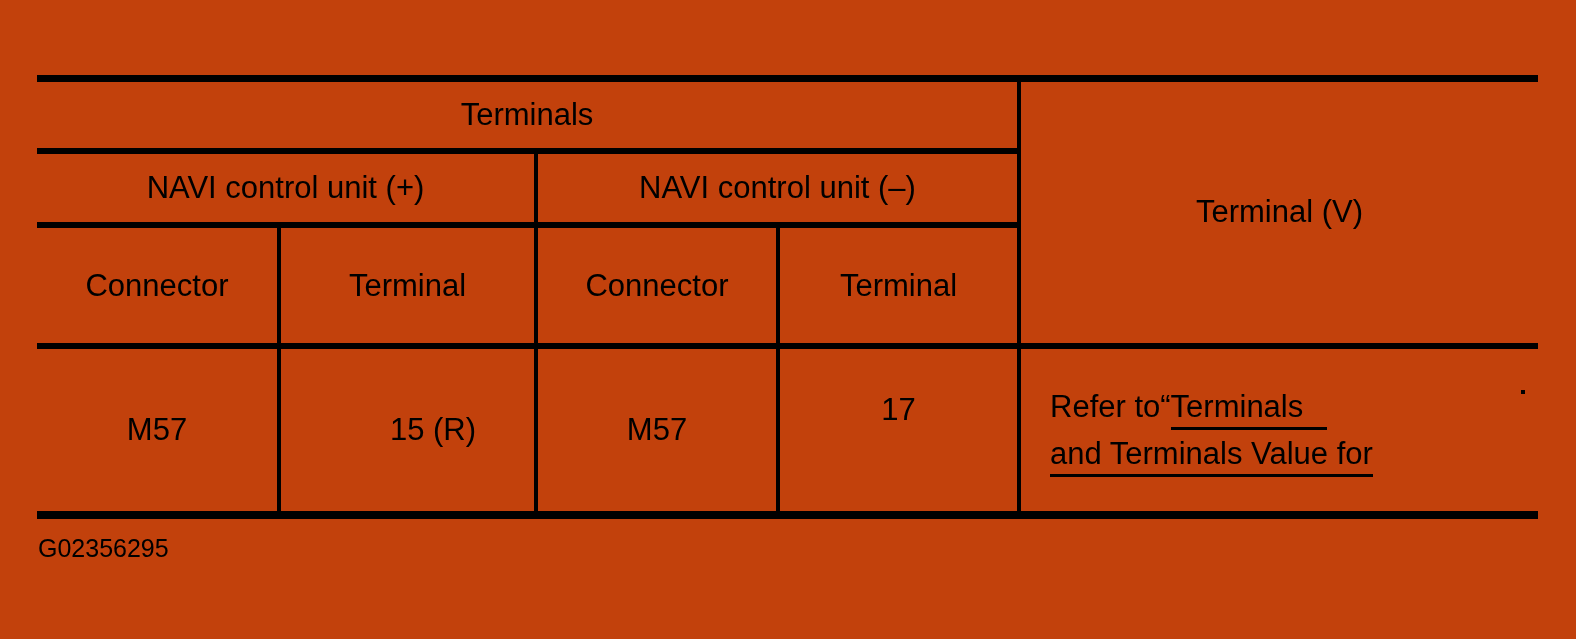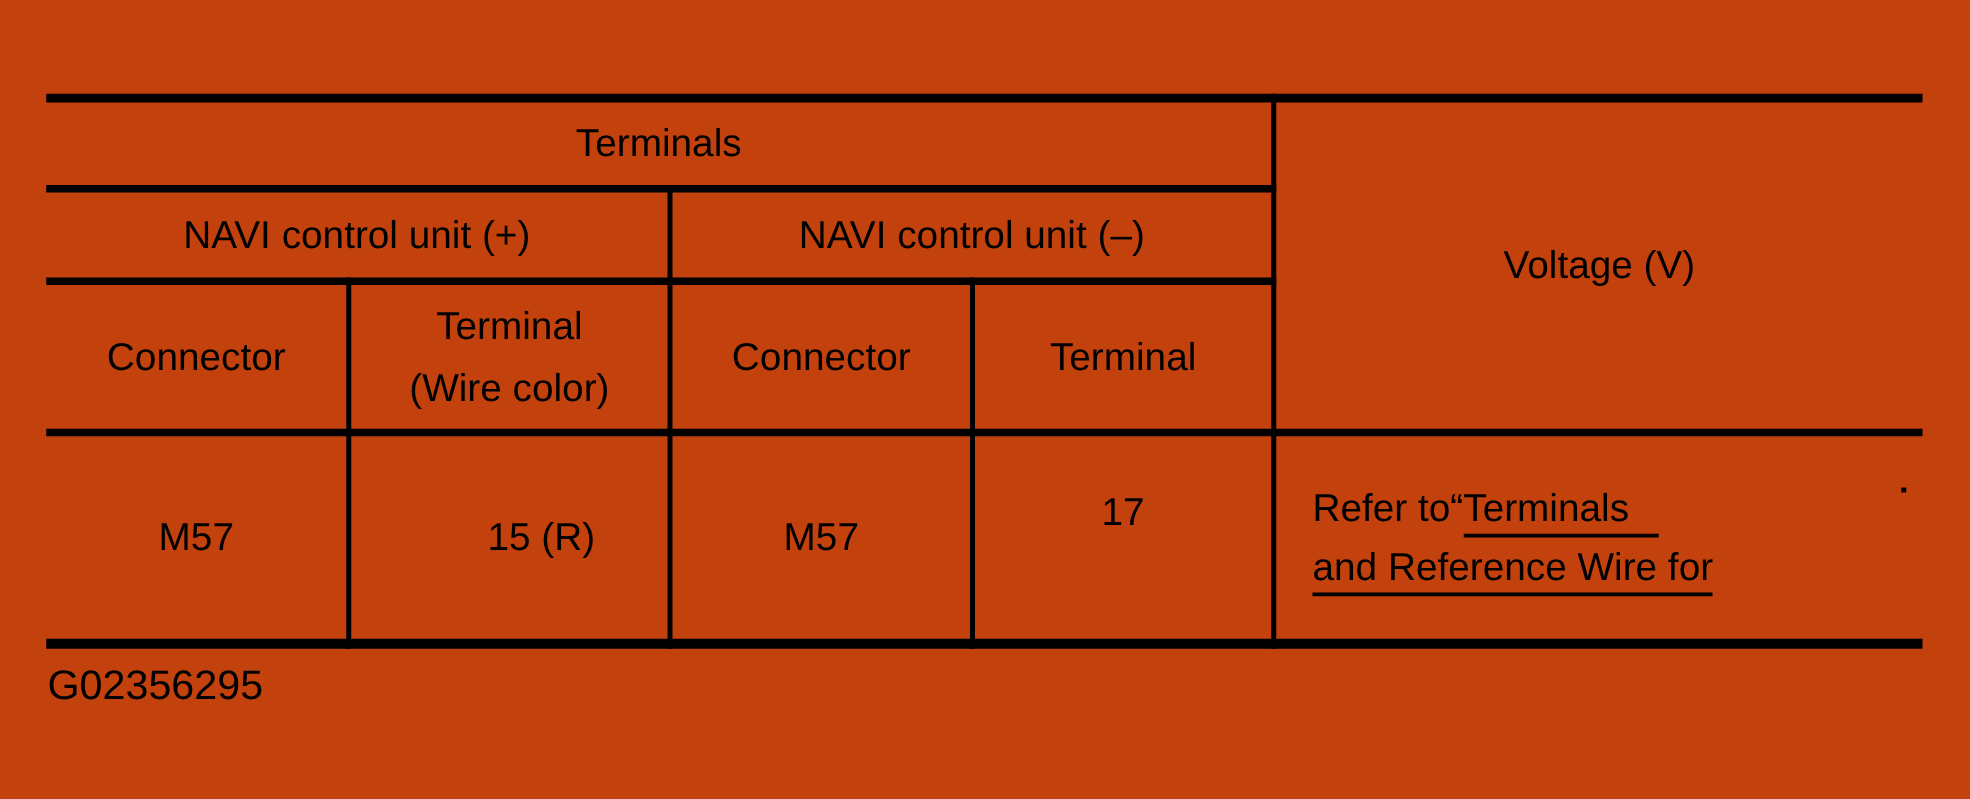--- a/index.html
+++ b/index.html
@@ -35,21 +35,21 @@
     padding-left: 29px;
     box-sizing: border-box;
   }
   .refer-line { height: 47px; line-height: 47px; white-space: nowrap; }
   .u { border-bottom: 3px solid #000000; padding-bottom: 3px; }
   .u-ext { padding-right: 24px; }
   .figure-id {
     position: absolute;
     left: 38px;
     top: 534px;
-    font-size: 33px;
+    font-size: 25px;
     line-height: 28px;
     white-space: nowrap;
   }
   .artifact-dot {
     position: absolute;
     left: 1521px;
     top: 390px;
     width: 4px;
     height: 4px;
     background: #000000;
@@ -77,30 +77,29 @@
 
   <div class="cell" style="left:37px; top:154px; width:497px; height:68px;align-items:center;">
     <span>NAVI control unit (+)</span>
   </div>
 
   <div class="cell" style="left:538px; top:154px; width:479px; height:68px;align-items:center;">
     <span>NAVI control unit (–)</span>
   </div>
 
   <div class="cell" style="left:1021px; top:81px; width:517px; height:262px;">
-    <span>Voltage (V)</span>
+    <span>Terminal (V)</span>
   </div>
 
   <div class="cell" style="left:37px; top:228px; width:240px; height:115px;">
     <span>Connector</span>
   </div>
 
   <div class="cell" style="left:281px; top:228px; width:253px; height:115px;">
     <div>Terminal</div>
-    <div>(Wire color)</div>
   </div>
 
   <div class="cell" style="left:538px; top:228px; width:238px; height:115px;">
     <span>Connector</span>
   </div>
 
   <div class="cell" style="left:780px; top:228px; width:237px; height:115px;">
     <span>Terminal</span>
   </div>
 
@@ -118,21 +117,21 @@
 
   <div class="cell" style="left:780px; top:349px; width:237px; height:122px;">
     <span>17</span>
   </div>
 
   <div class="cell-refer" style="left:1021px; top:349px; width:517px; height:162px;">
     <div class="refer-line">
       <span>Refer to</span><span>“</span><span class="u u-ext">Terminals</span>
     </div>
     <div class="refer-line">
-      <span class="u">and Reference Wire for</span>
+      <span class="u">and Terminals Value for</span>
     </div>
   </div>
 
   <div class="figure-id">G02356295</div>
 
   <div class="artifact-dot"></div>
 
 </div>
 
 </body></html>

